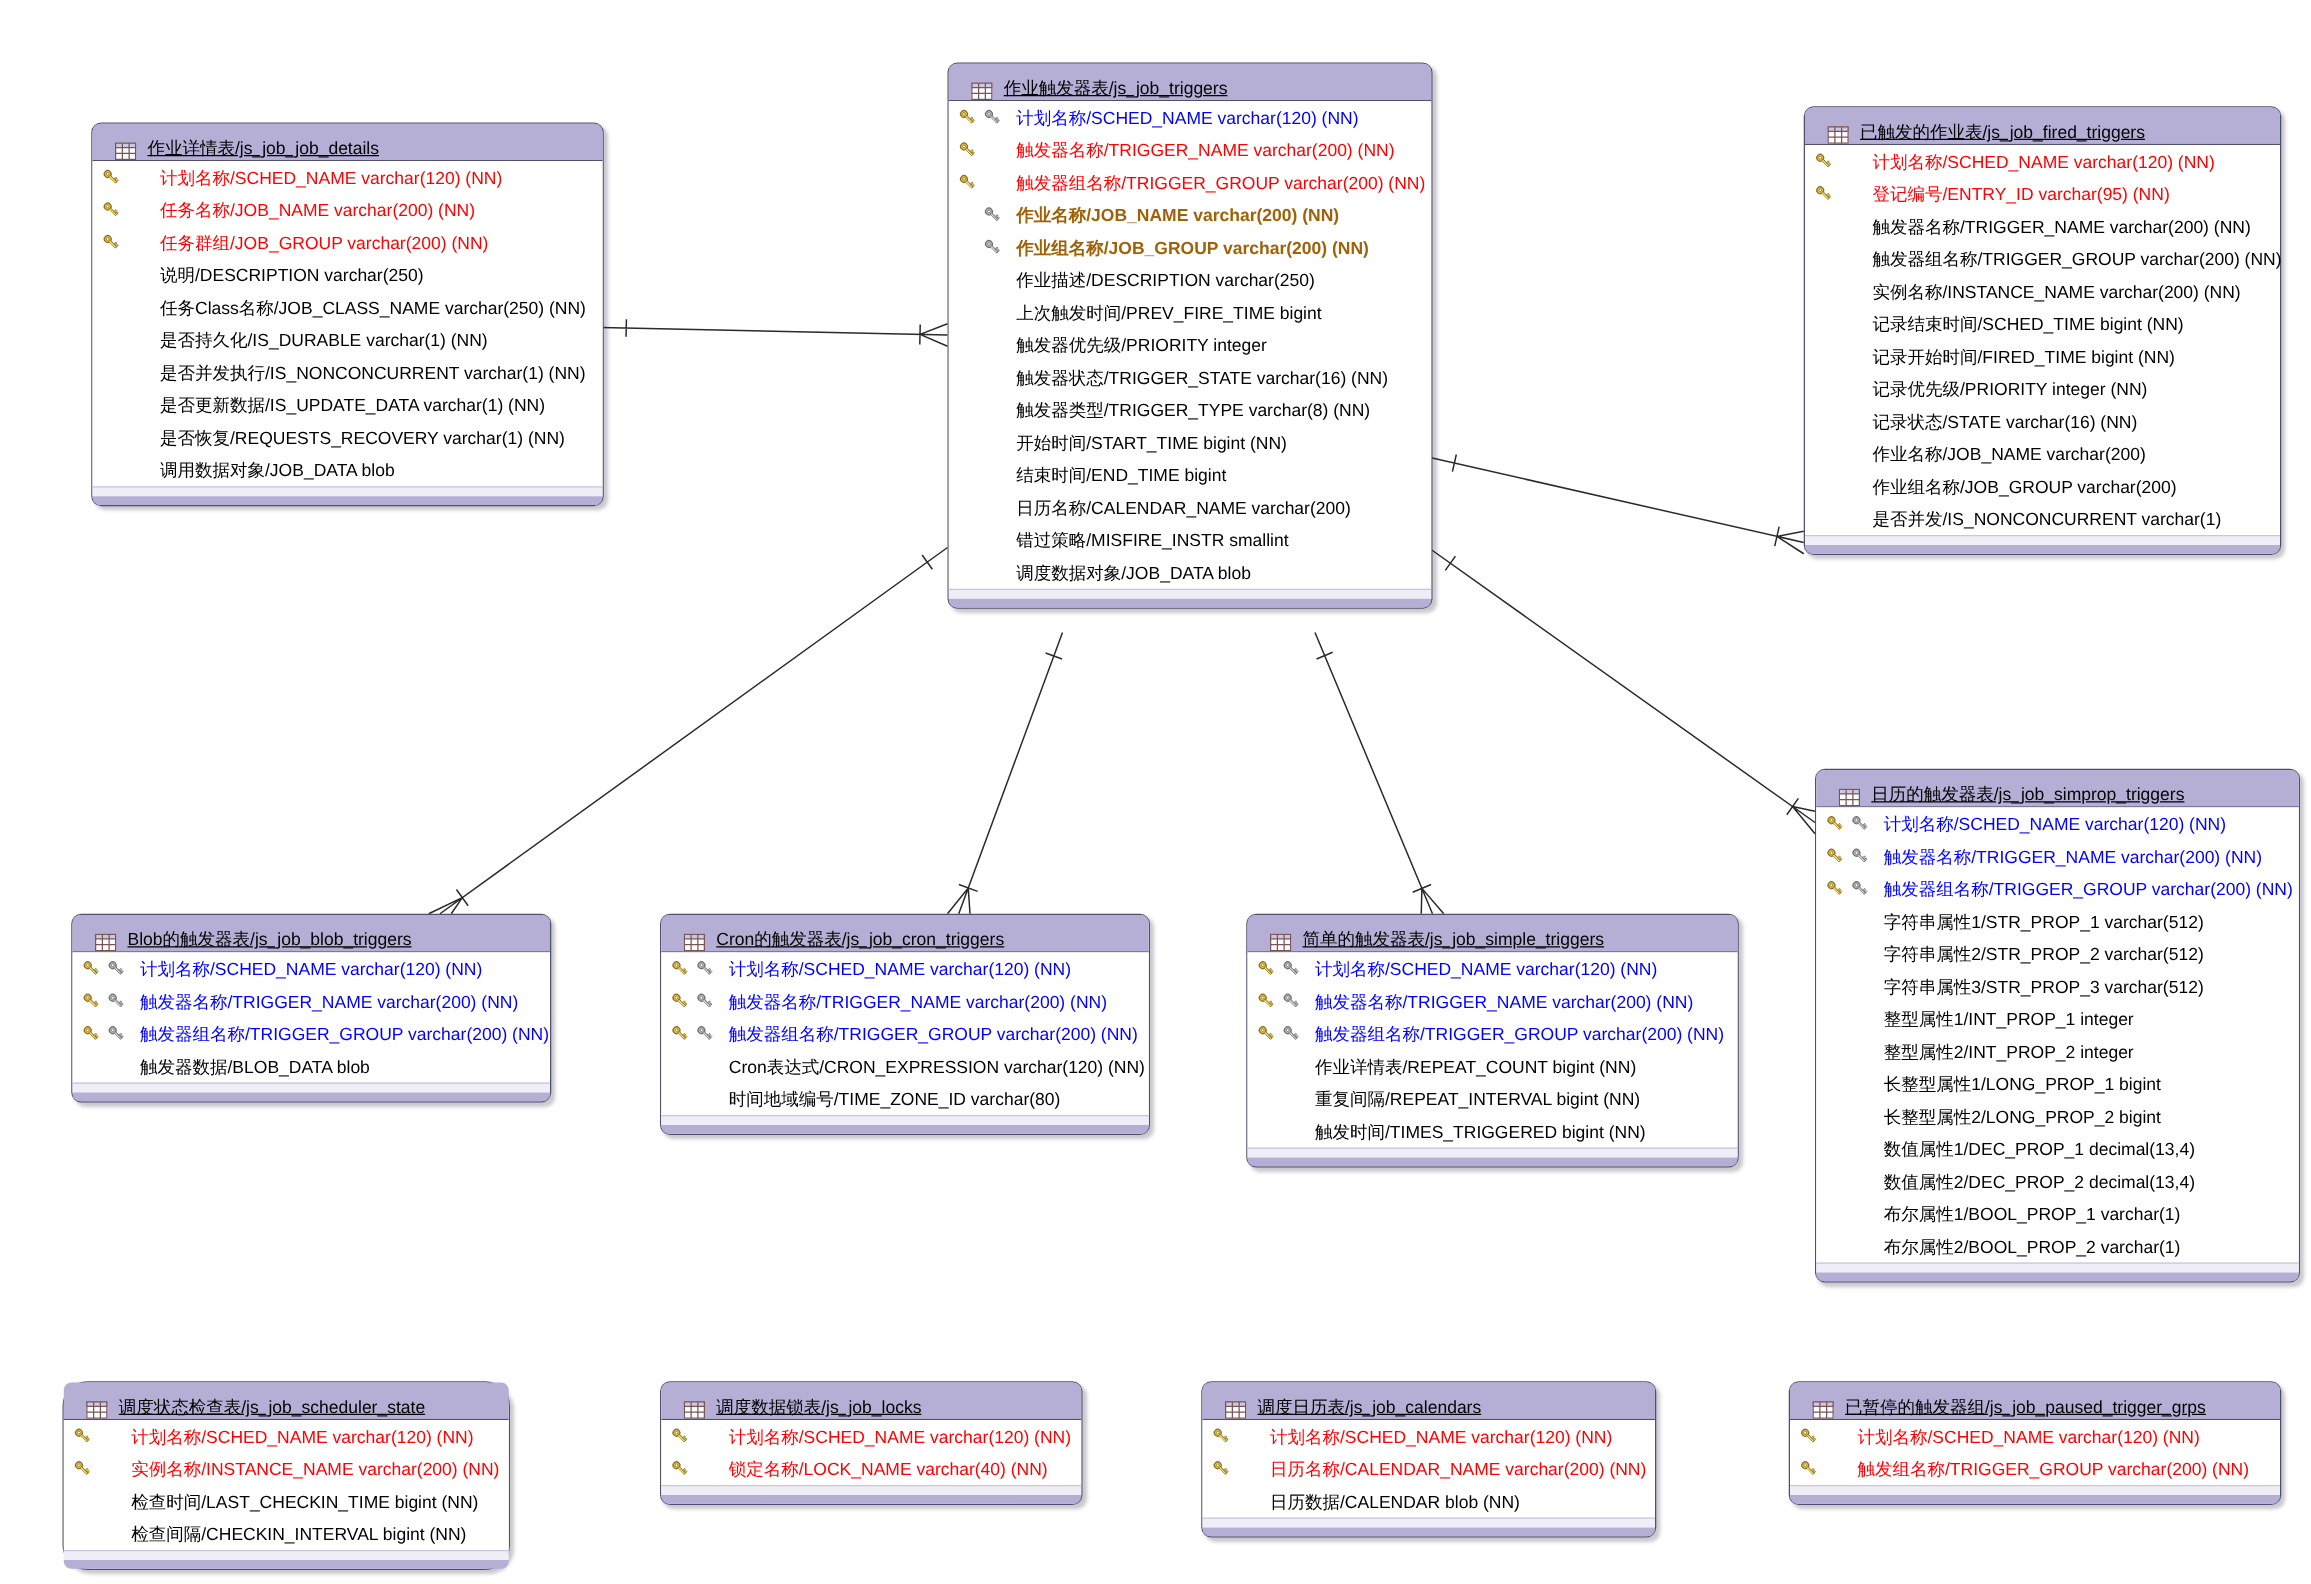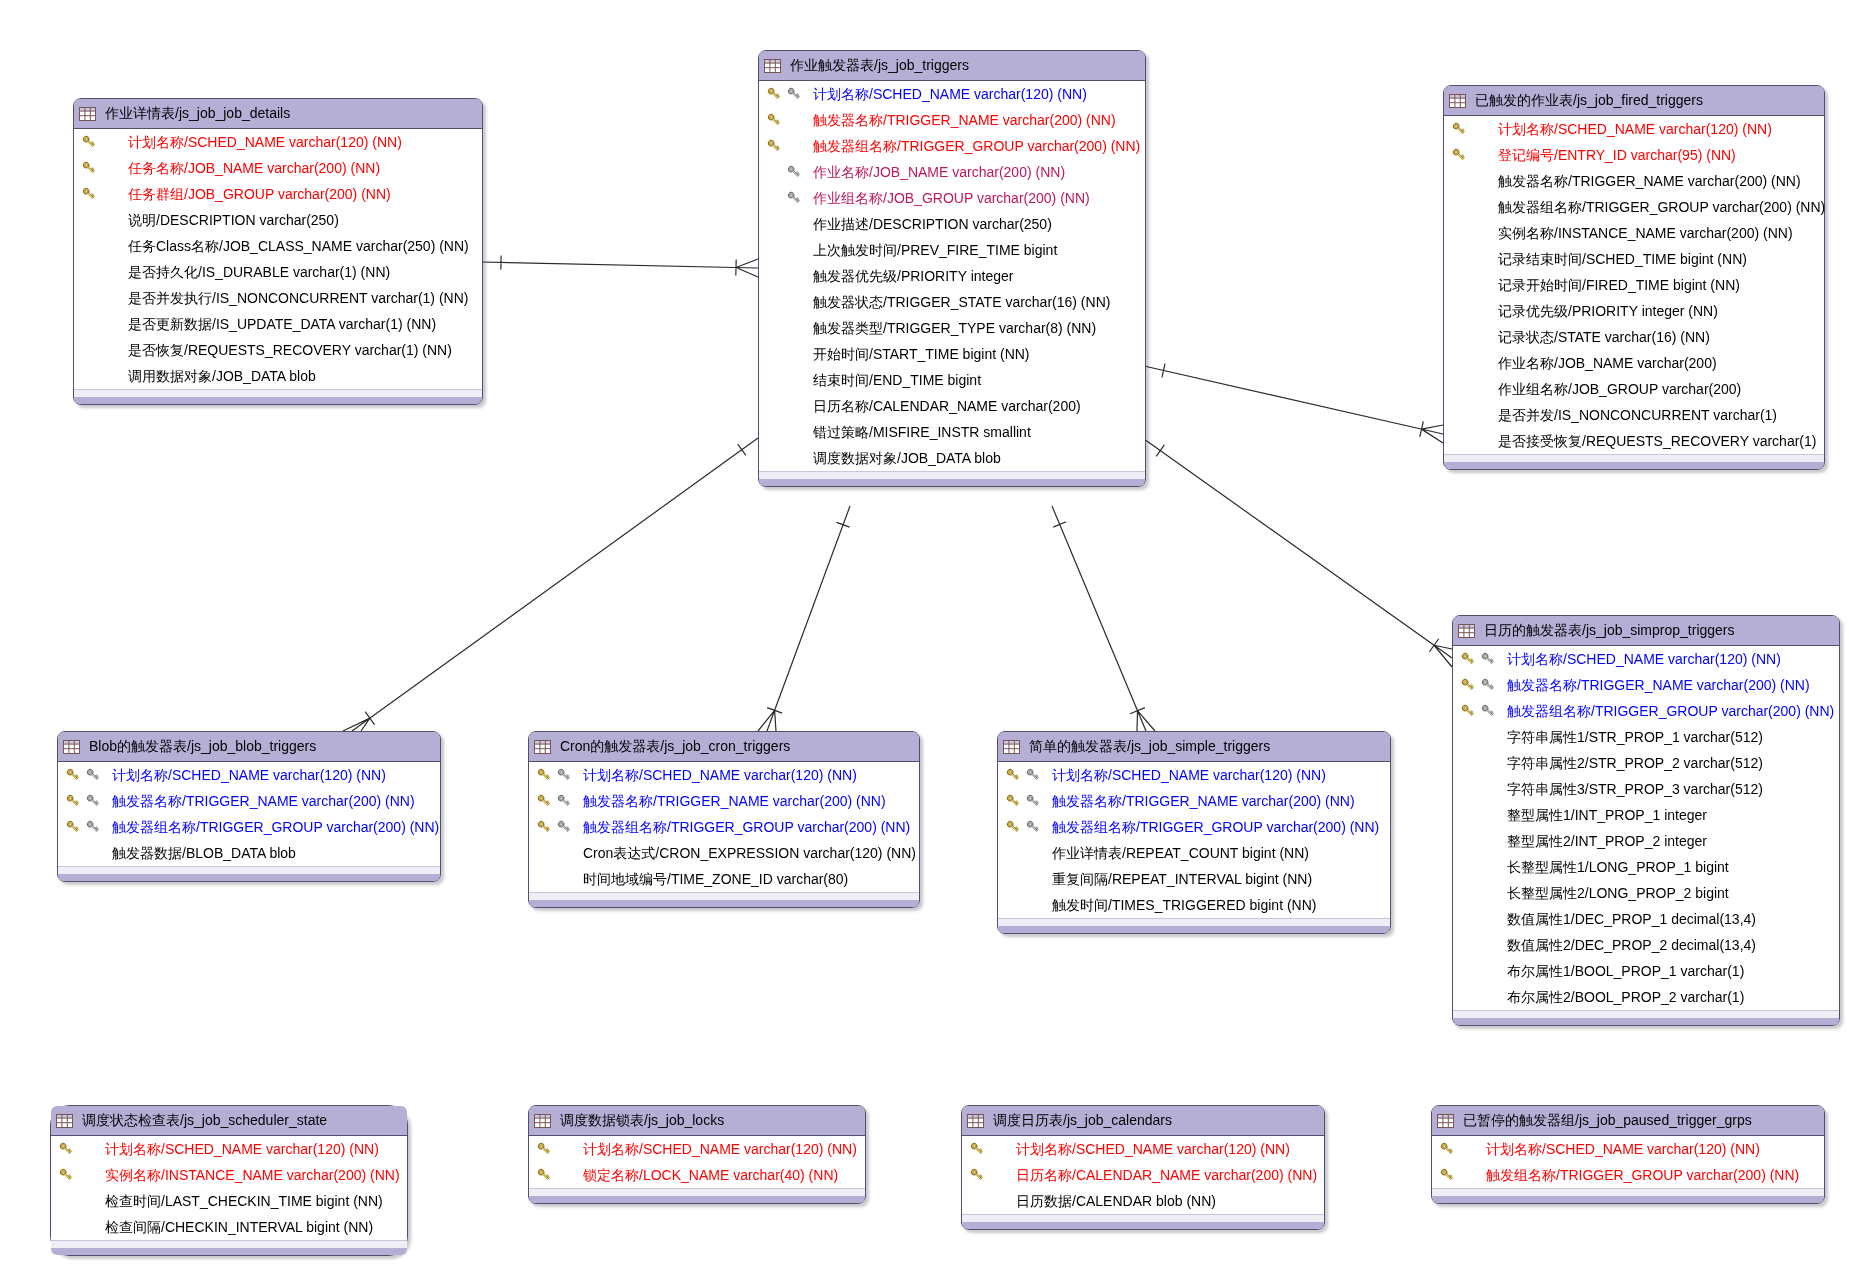--- a/index.html
+++ b/index.html
@@ -9,34 +9,34 @@
     font-family:"Liberation Sans","DejaVu Sans",sans-serif;
   }
   #lines{position:absolute;left:0;top:0;z-index:1;}
   .etable{
     position:absolute;z-index:2;background:#ffffff;
     border:1.5px solid #50506e;border-radius:8px;
     box-shadow:3px 3px 3px rgba(40,40,60,0.25);
   }
   .etable .hdr{
     height:30px;background:#b5afd6;border-bottom:1.5px solid #50506e;
-    border-radius:6px 6px 0 0;display:flex;align-items:center;
-    padding-left:5px;box-sizing:border-box;
-    font-size:14px;color:#000;white-space:nowrap;
+    border-radius:6px 6px 0 0;display:flex;align-items:flex-end;
+    padding-left:18px;box-sizing:border-box;
+    font-size:14px;color:#000;white-space:nowrap;text-decoration:underline;
   }
   .etable .hdr .ticon{margin-right:9px;display:inline-flex;}
   .etable .rows{background:#fff;}
   .row{position:relative;height:26px;line-height:26px;white-space:nowrap;}
   .row .label{position:absolute;left:54px;top:0;font-size:14px;}
   .row .key{position:absolute;top:5px;display:inline-flex;}
   .row .k1{left:7px;}
   .row .k2{left:27px;}
   .c-pk .label{color:#ff0000;}
   .c-pkfk .label{color:#0000ff;}
-  .c-fk .label{color:#be185d;}
+  .c-fk .label{color:#a16207;font-weight:bold;}
   .c-plain .label{color:#000000;}
   .footer{height:7px;background:#efedf5;border-top:1px solid #cac5dd;}
   .bottombar{height:7px;background:#b5afd6;border-radius:0 0 6px 6px;}
 </style>
 </head>
 <body>
 
 <svg id="lines" width="1849" height="1267">
     <path d="M481,262 L758,268 M736.0051592058659,267.5235774557227 L758,259 M736.0051592058659,267.5235774557227 L758,277 M736.1784037674213,259.52545353058304 L735.8319146443105,275.5217013808624 M501.1468988042101,255.4347529693912 L500.8437208214882,269.4314698383856" fill="none" stroke="#2a2a2a" stroke-width="1.2"></path>
     <path d="M758,438 L352,731 M369.8395764988504,718.1256258271843 L343,731 M369.8395764988504,718.1256258271843 L361,731 M374.52116710714705,724.612744554039 L365.1579858905538,711.6385071003297 M745.8785949651227,455.38020540673944 L737.6858114006037,444.02774763474366" fill="none" stroke="#2a2a2a" stroke-width="1.2"></path>
@@ -332,23 +332,20 @@
         </div>
         <div class="row c-plain">
           <span class="label">作业名称/JOB_NAME varchar(200)</span>
         </div>
         <div class="row c-plain">
           <span class="label">作业组名称/JOB_GROUP varchar(200)</span>
         </div>
         <div class="row c-plain">
           <span class="label">是否并发/IS_NONCONCURRENT varchar(1)</span>
         </div>
-        <div class="row c-plain">
-          <span class="label">是否接受恢复/REQUESTS_RECOVERY varchar(1)</span>
-        </div>
       </div>
       <div class="footer"></div>
       <div class="bottombar"></div>
     </div>
     <div class="etable" style="left: 1452px; top: 615px; width: 386px;">
       <div class="hdr">
         <span class="ticon">
           <svg width="17" height="14" viewBox="0 0 17 14">
             <rect x="0.5" y="0.5" width="16" height="13" fill="#ffffff" stroke="#7a5555" stroke-width="1"></rect>
             <rect x="0.5" y="0.5" width="16" height="3.6" fill="#cfc8e2" stroke="#7a5555" stroke-width="1"></rect>

